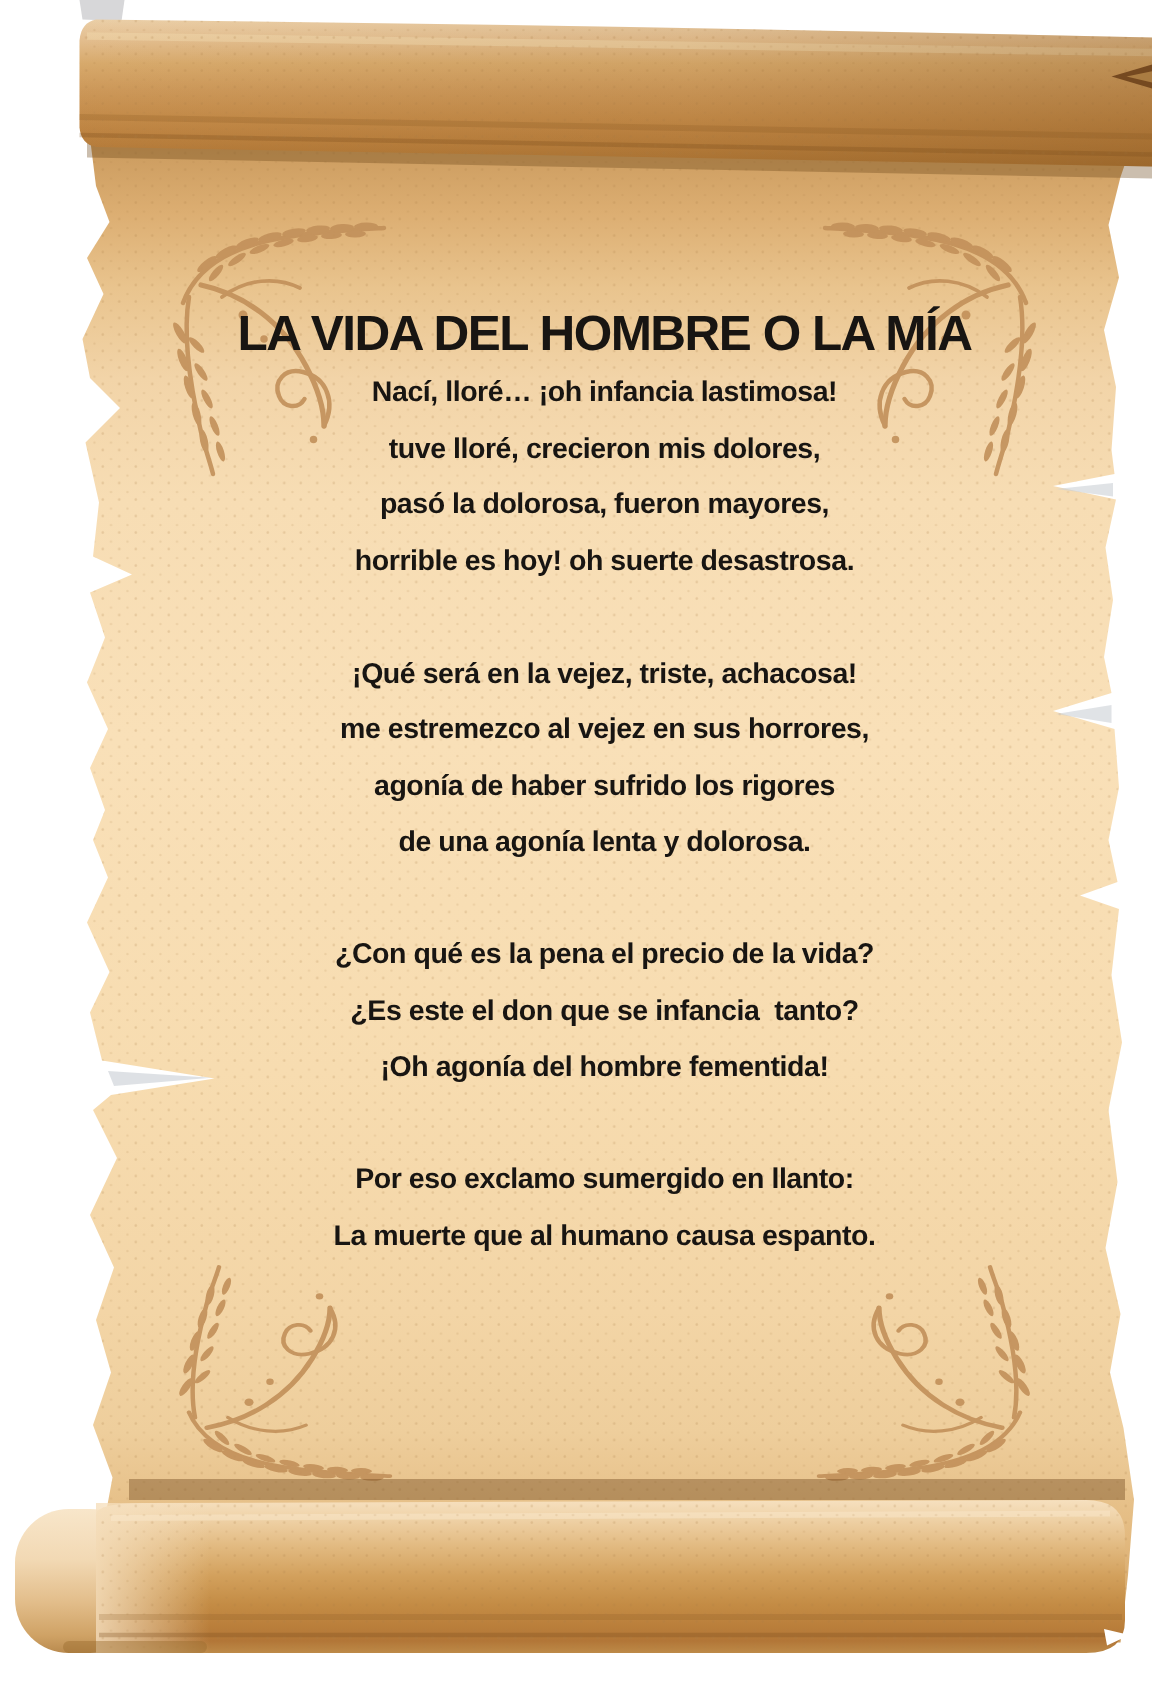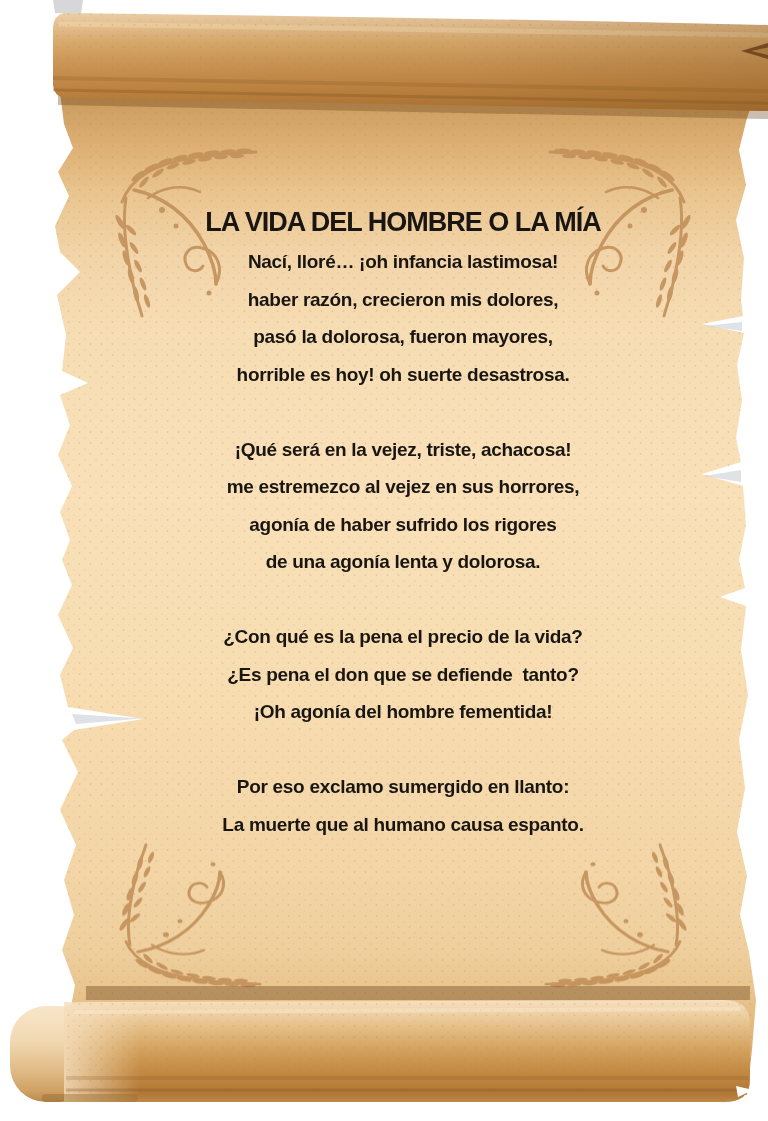--- a/index.html
+++ b/index.html
@@ -13,21 +13,21 @@
   .scroll-art{position:absolute;left:0;top:0;width:768px;height:1121px;}
   .poem{
     position:absolute;
     left:62px;right:24px;top:203px;
     text-align:center;
     color:#181512;
     font-weight:bold;
     z-index:2;
   }
   .title{
-    font-size:27px;
+    font-size:33px;
     line-height:38px;
     letter-spacing:-1px;
     margin:0 0 2px 0;
     font-weight:bold;
   }
   .stanza{margin:0;}
   .stanza + .stanza{margin-top:37.5px;}
   .line{
     font-size:19px;
     line-height:37.5px;
@@ -203,35 +203,35 @@
       <polygon points="736,1086 753,1090 738,1097" fill="#ffffff"></polygon>
       <rect x="42" y="1094" width="96" height="8" rx="4" fill="#9c6c2e" opacity="0.45"></rect>
     </g>
   </svg>
 
   <div class="poem">
     <h1 class="title">LA VIDA DEL HOMBRE O LA MÍA</h1>
 
     <div class="stanza">
       <div class="line">Nací, lloré… ¡oh infancia lastimosa!</div>
-      <div class="line">haber razón, crecieron mis dolores,</div>
+      <div class="line">tuve lloré, crecieron mis dolores,</div>
       <div class="line">pasó la dolorosa, fueron mayores,</div>
       <div class="line">horrible es hoy! oh suerte desastrosa.</div>
     </div>
 
     <div class="stanza">
       <div class="line">¡Qué será en la vejez, triste, achacosa!</div>
       <div class="line">me estremezco al vejez en sus horrores,</div>
       <div class="line">agonía de haber sufrido los rigores</div>
       <div class="line">de una agonía lenta y dolorosa.</div>
     </div>
 
     <div class="stanza">
       <div class="line">¿Con qué es la pena el precio de la vida?</div>
-      <div class="line">¿Es pena el don que se defiende  tanto?</div>
+      <div class="line">¿Es este el don que se infancia  tanto?</div>
       <div class="line">¡Oh agonía del hombre fementida!</div>
     </div>
 
     <div class="stanza">
       <div class="line">Por eso exclamo sumergido en llanto:</div>
       <div class="line">La muerte que al humano causa espanto.</div>
     </div>
   </div>
 
 </div>

